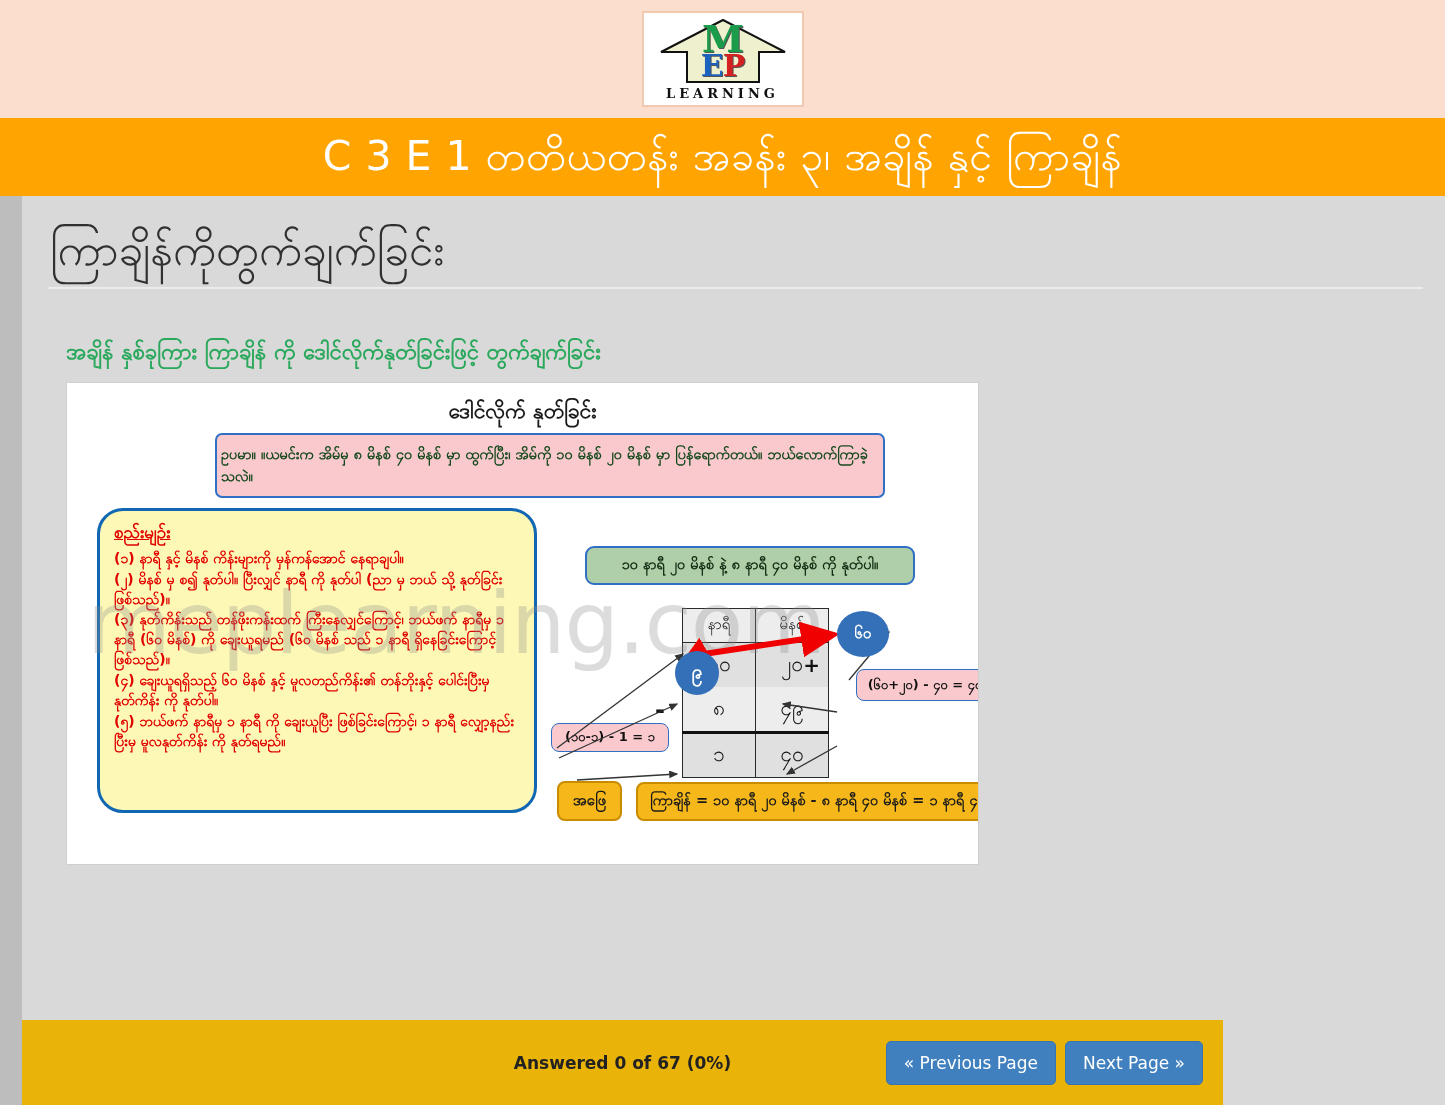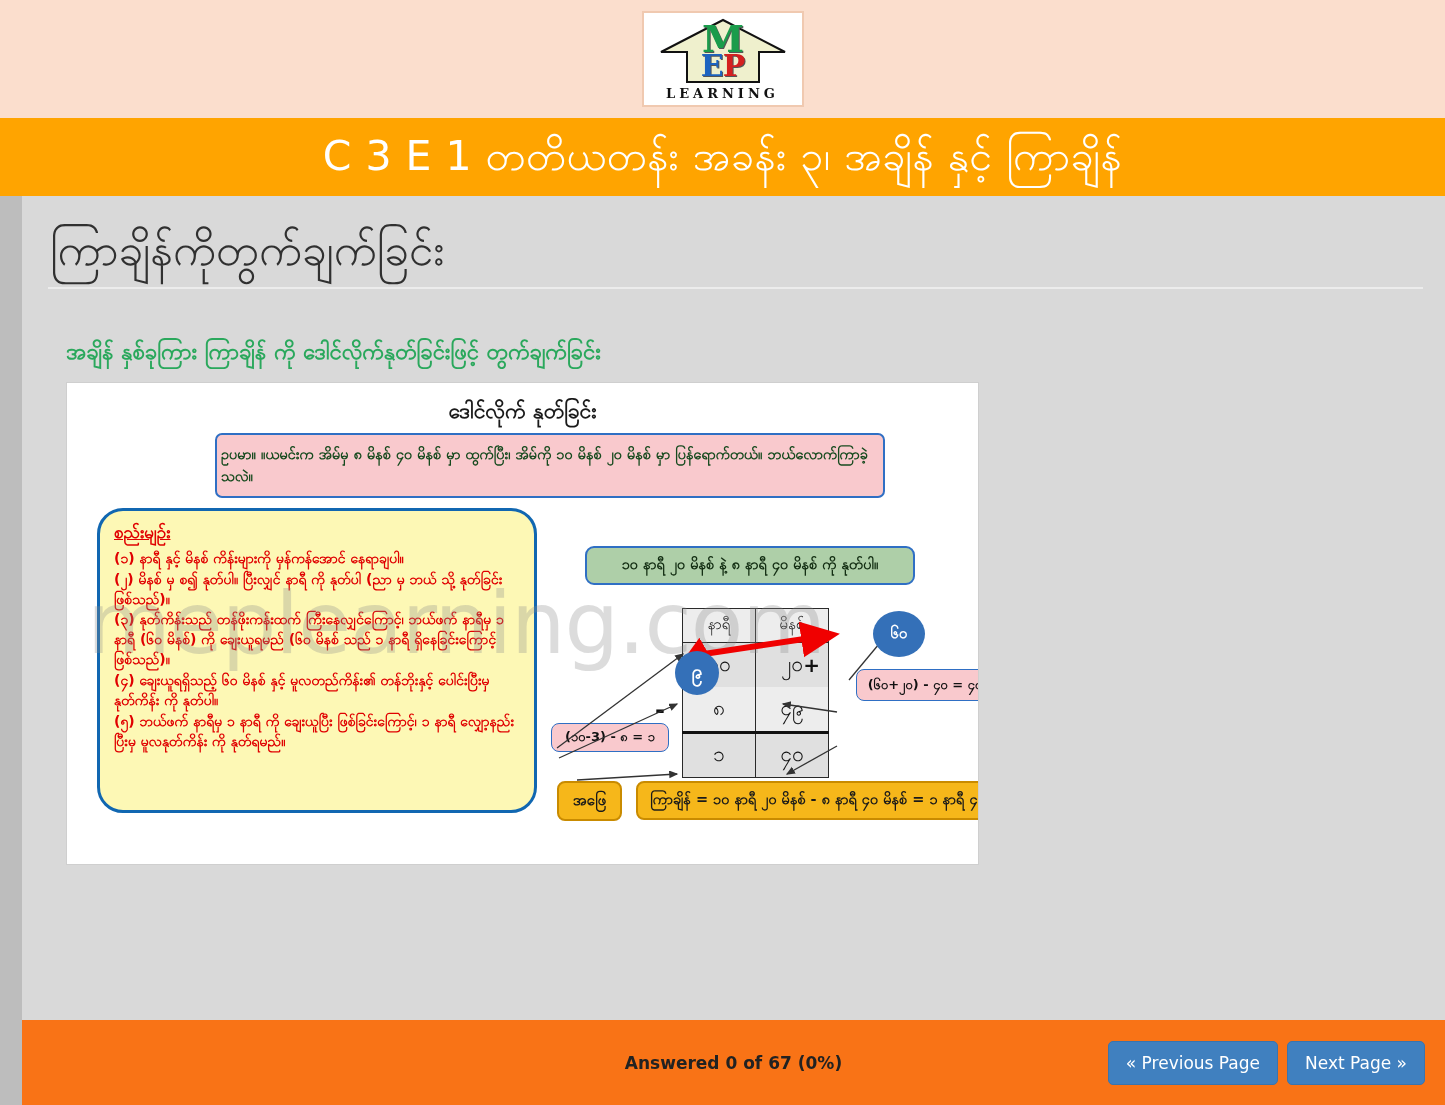--- a/index.html
+++ b/index.html
@@ -249,21 +249,21 @@
     background: #3470b8;
     color: #ffffff;
     font-size: 19px;
     font-weight: bold;
     display: flex;
     align-items: center;
     justify-content: center;
     z-index: 6;
   }
   #circle-9  { left: 608px; top: 268px; width: 44px; height: 44px; }
-  #circle-60 { left: 806px; top: 228px; width: 52px; height: 46px; font-size: 15px; }
+  #circle-60 { left: 770px; top: 228px; width: 52px; height: 46px; font-size: 15px; }
 
   .note-pink {
     position: absolute;
     background: #f9c9cd;
     border: 1.5px solid #2f6fc4;
     border-radius: 8px;
     color: #111;
     font-size: 13px;
     font-weight: bold;
     text-align: center;
@@ -272,21 +272,21 @@
   }
   #note-left  { left: 484px; top: 340px; width: 118px; }
   #note-right { left: 770px; top: 286px; width: 138px; line-height: 1.7; margin-left: 19px; }
 
   .red-arrow, .thin-arrow { position: absolute; z-index: 5; }
 
   .answer-row {
     position: absolute;
     left: 490px; top: 398px;
     display: flex;
-    align-items: flex-start;
+    align-items: flex-end;
     gap: 14px;
     z-index: 4;
   }
   .answer-tag {
     background: #f6b71a;
     border: 2px solid #c98b00;
     border-radius: 8px;
     padding: 7px 14px;
     font-size: 15px;
     font-weight: bold;
@@ -325,23 +325,23 @@
     font-size: 31px;
     font-weight: normal;
     text-align: center;
     padding-top: 24px;
   }
 
   
   #footer {
     position: absolute;
     left: 0; bottom: 0;
-    width: 1423px;
+    width: 1201px;
     height: 85px;
-    background: #f97316;
+    background: #eab308;
     display: flex;
     align-items: center;
     z-index: 15;
   }
   #footer-status {
     position: absolute;
     left: 50%;
     transform: translateX(-50%);
     font-size: 17px;
     font-weight: bold;
@@ -470,21 +470,21 @@
           <td>၄၀</td>
         </tr>
       </tbody>
         </table>
 
       <div class="minus-sign">-</div>
 
       <div class="blue-circle" id="circle-9">၉</div>
       <div class="blue-circle" id="circle-60">၆၀</div>
 
-      <div class="note-pink" id="note-left">(၁၀-3) - ၈ = ၁</div>
+      <div class="note-pink" id="note-left">(၁၀-၁) - 1 = ၁</div>
       <div class="note-pink" id="note-right">(၆၀+၂၀) - ၄၀ = ၄၀</div>
 
       <div class="answer-row">
         <div class="answer-tag">အဖြေ</div>
         <div class="answer-text">ကြာချိန် = ၁၀ နာရီ ၂၀ မိနစ် - ၈ နာရီ ၄၀ မိနစ် = ၁ နာရီ ၄၀ မိနစ်</div>
       </div>
     </div>
 
     <div id="card-bottom">
       <div class="pink-band2">ကြာသောအချိန်တွေကိုရှာပါ။</div>

